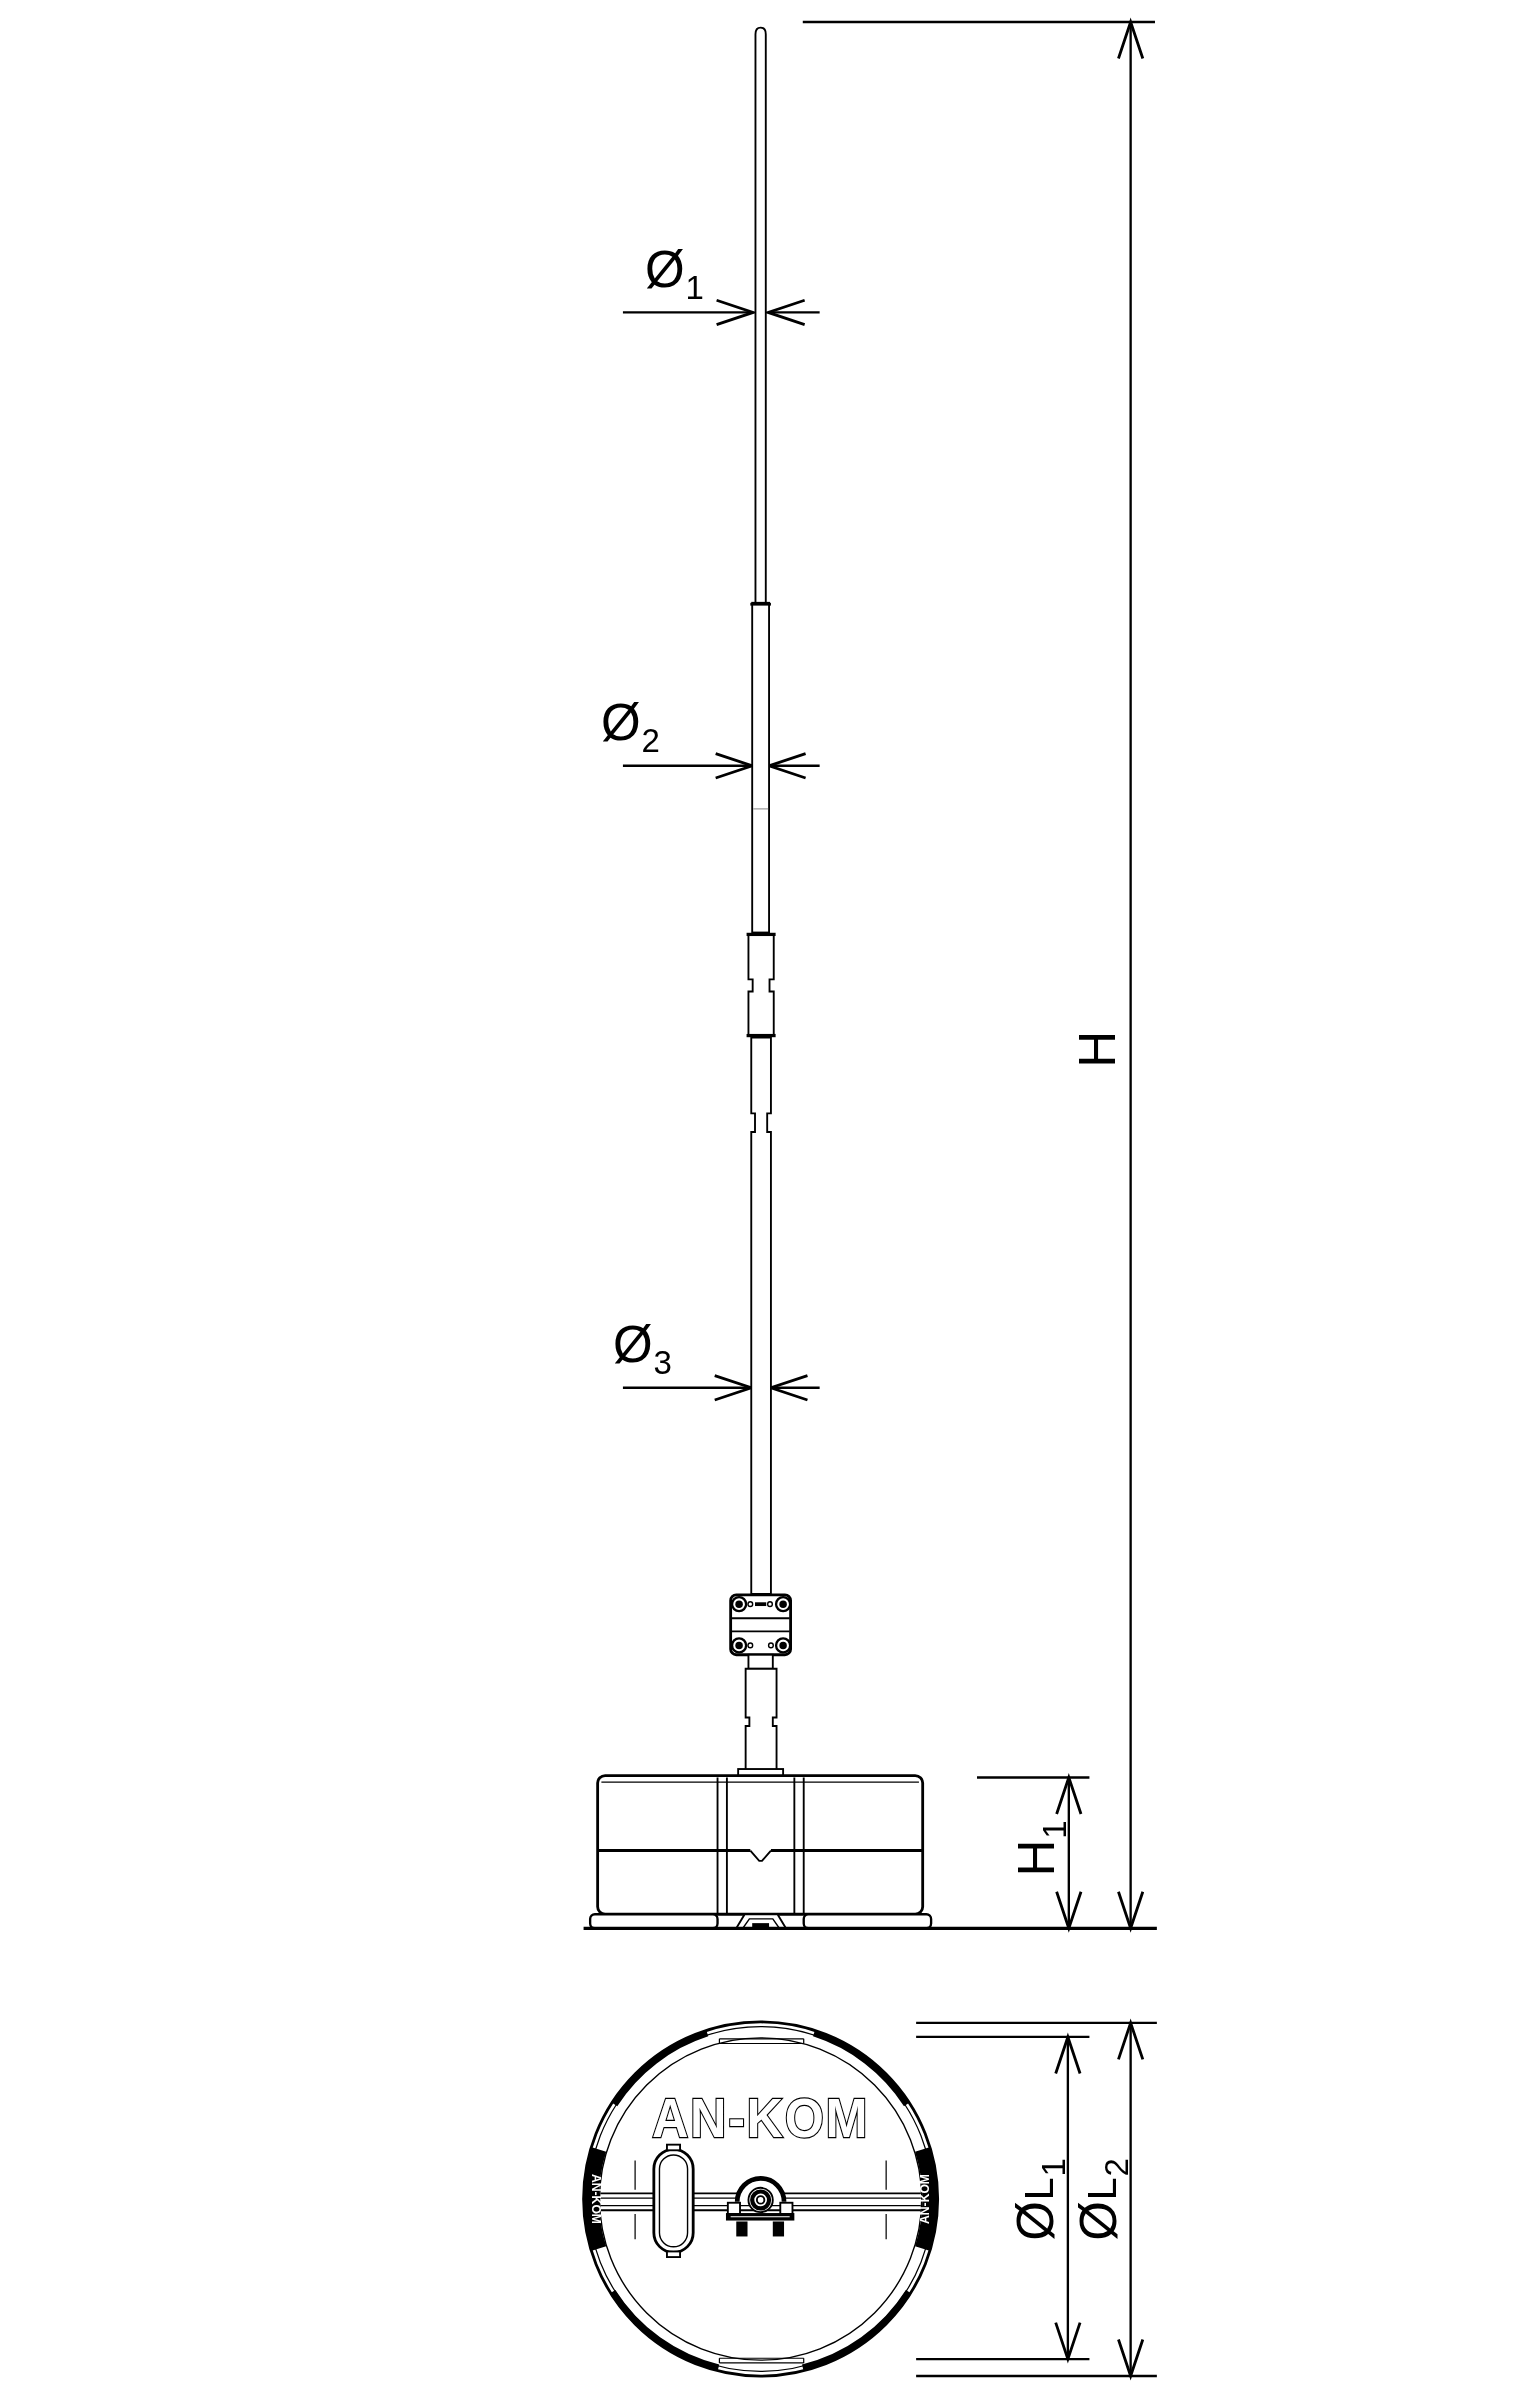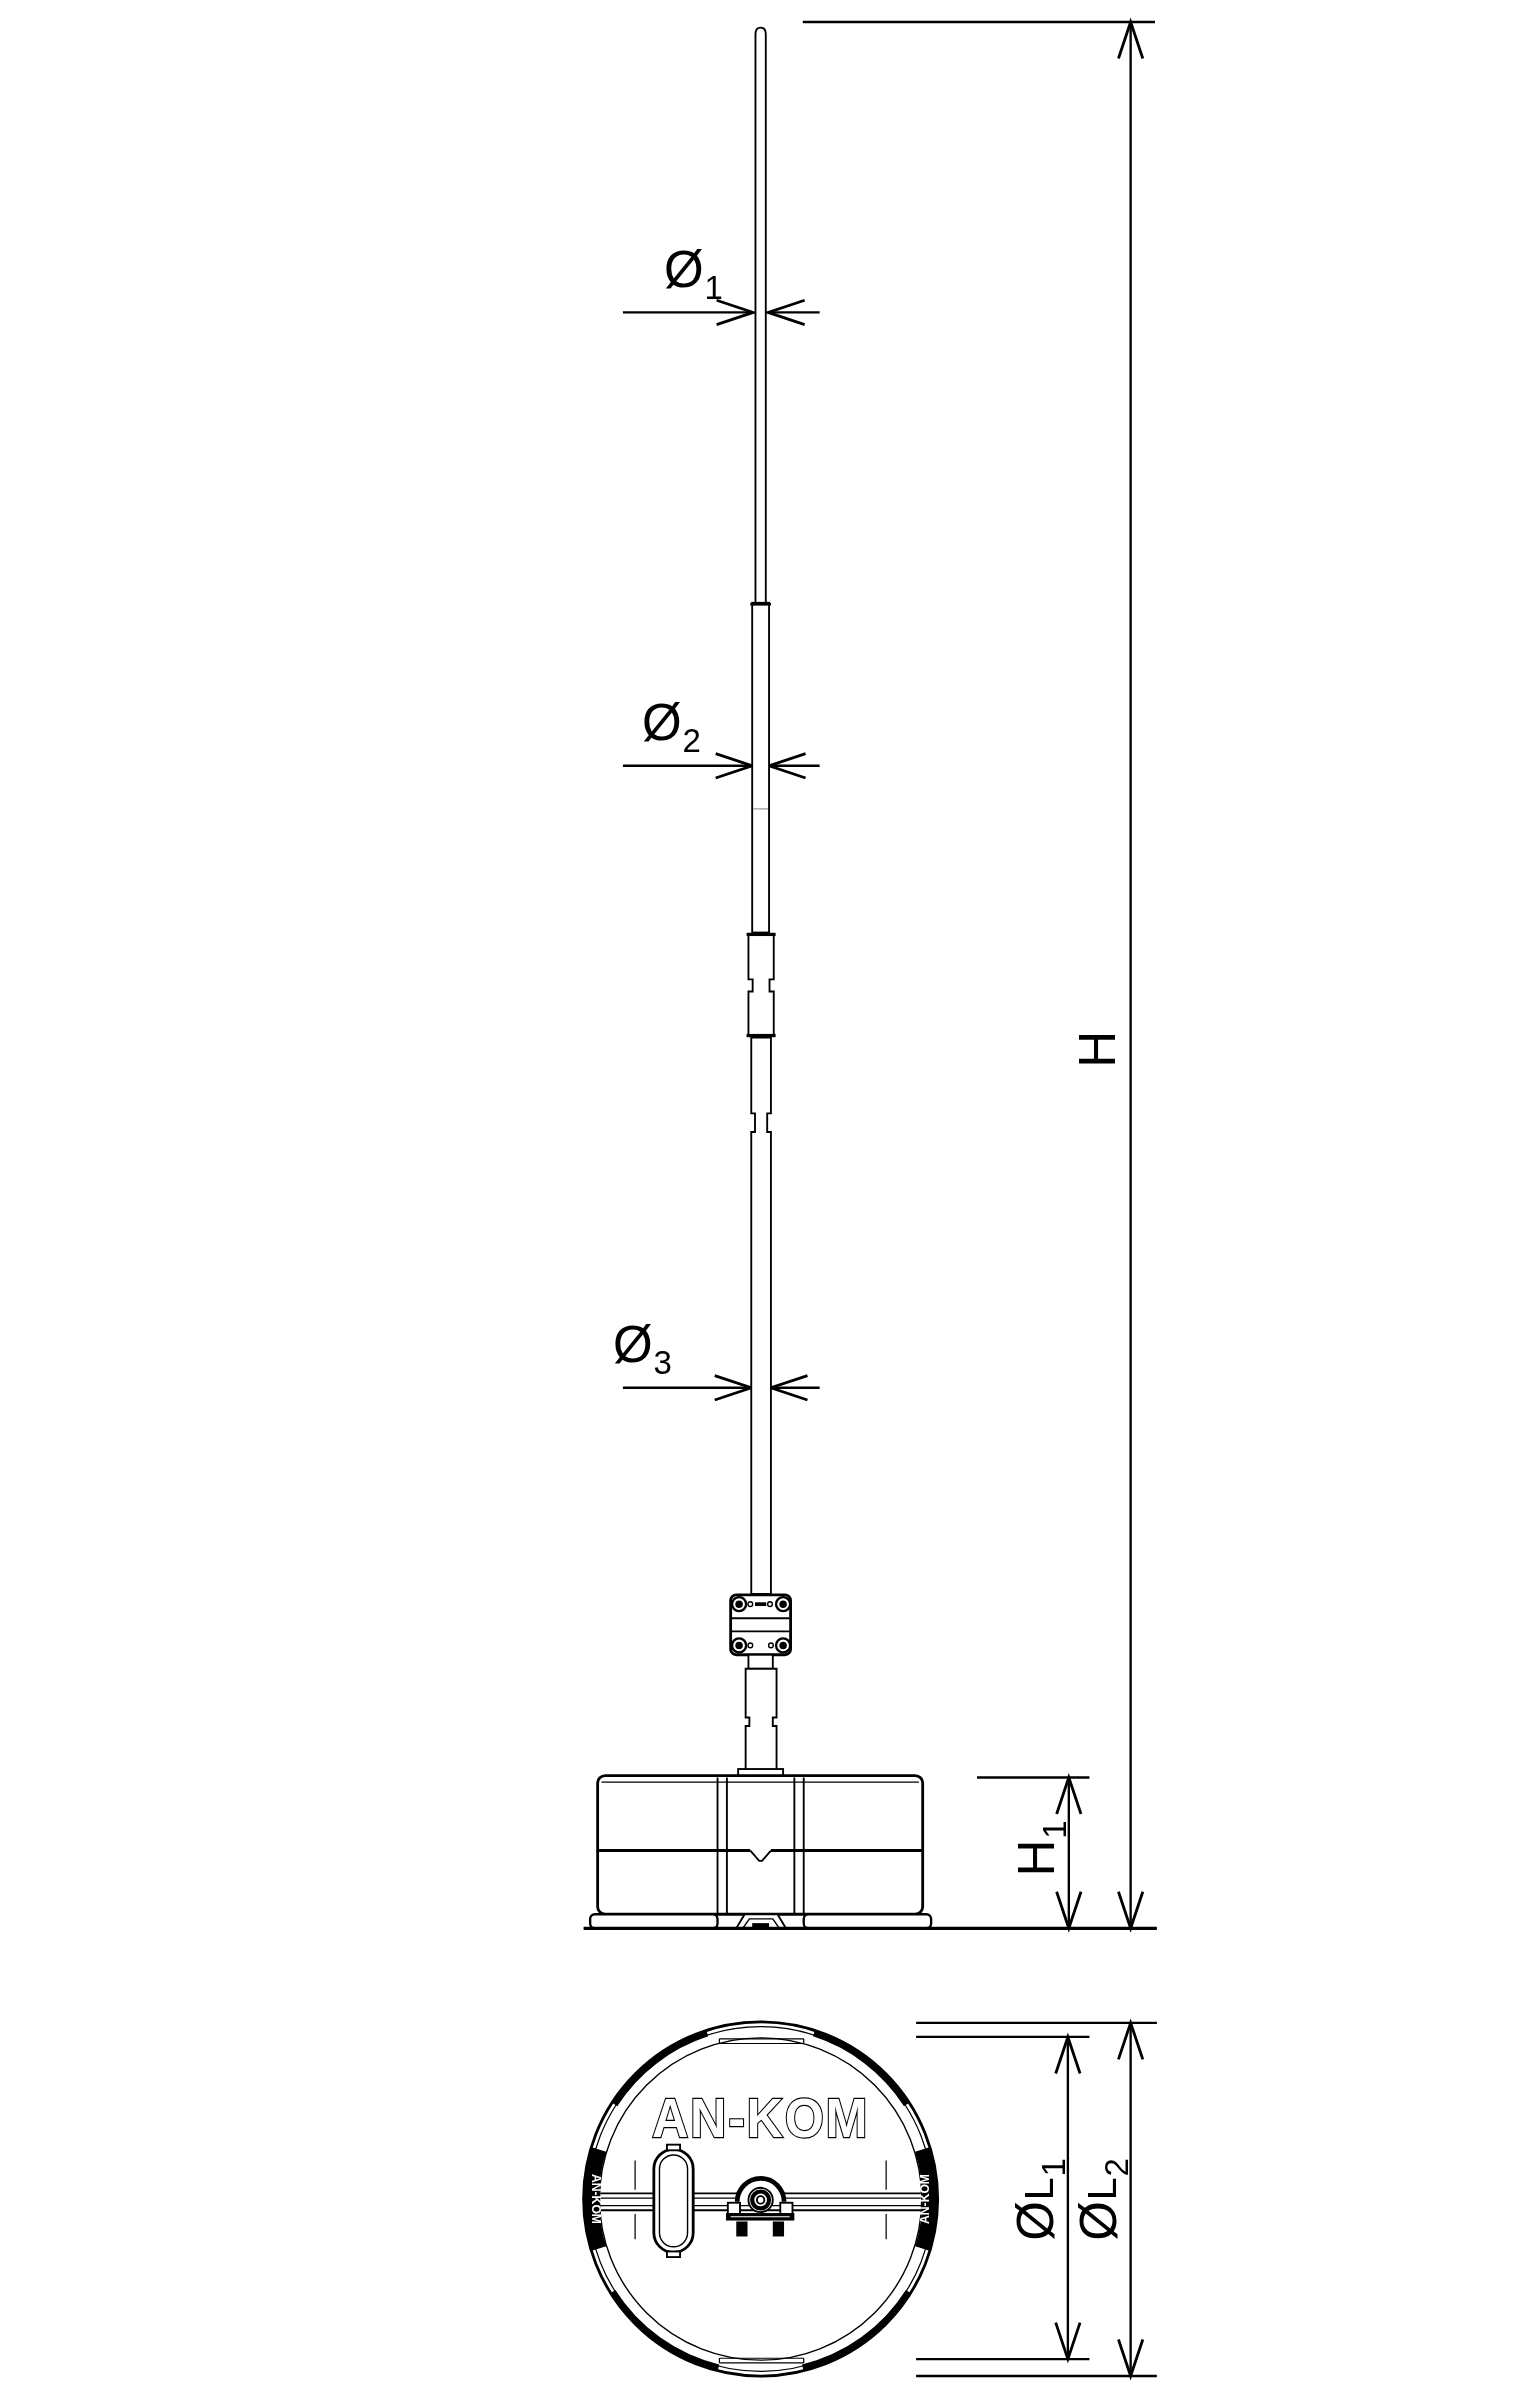--- a/index.html
+++ b/index.html
@@ -205,25 +205,25 @@
 
   <g>
     <line class="s25" x1="978" y1="2159" x2="1235" y2="2159"></line>
     <line class="s25" x1="978" y1="2536" x2="1235" y2="2536"></line>
     <line class="s25" x1="1207" y1="2159" x2="1207" y2="2536"></line>
     <path class="arrow" d="M1194 2198 L1207 2159 L1220 2198"></path>
     <path class="arrow" d="M1194 2497 L1207 2536 L1220 2497"></path>
   </g>
 </svg>
 
-<div class="dim-label" style="left:664px;top:244px">
+<div class="dim-label" style="left:645px;top:244px">
   <span class="lmain">Ø</span><span class="lmid"></span><span class="lsub">1</span>
 </div>
 
-<div class="dim-label" style="left:642px;top:697px">
+<div class="dim-label" style="left:601px;top:697px">
   <span class="lmain">Ø</span><span class="lmid"></span><span class="lsub">2</span>
 </div>
 
 <div class="dim-label" style="left:613px;top:1319px">
   <span class="lmain">Ø</span><span class="lmid"></span><span class="lsub">3</span>
 </div>
 
 <div class="dim-label rot" style="left:1102px;top:1049px">
   <span class="lmain">H</span><span class="lmid"></span><span class="lsub"></span>
 </div>

